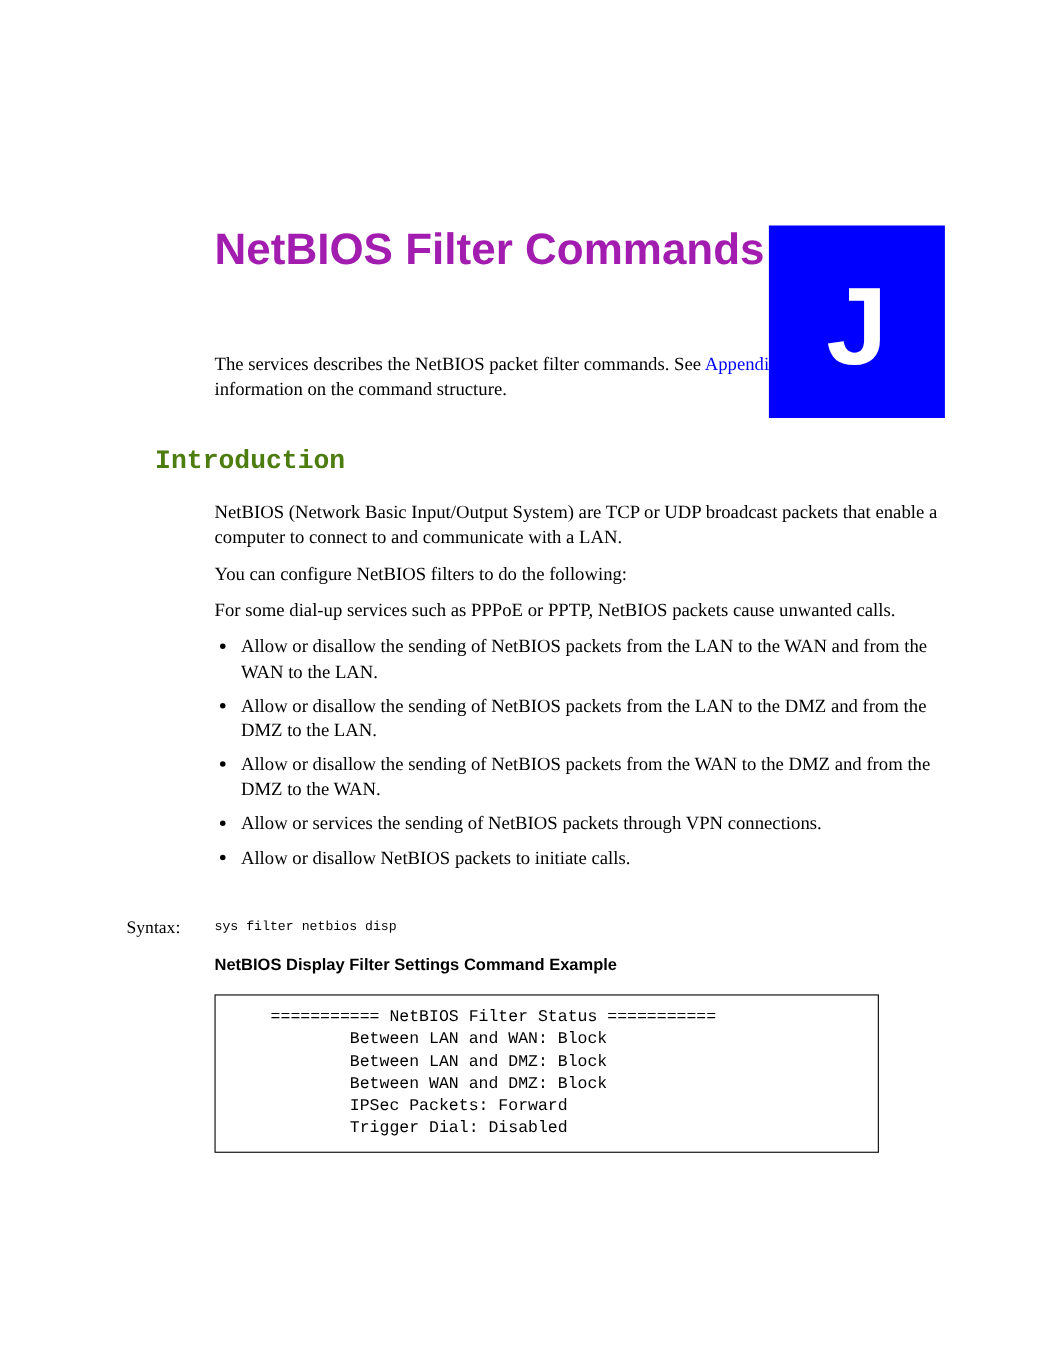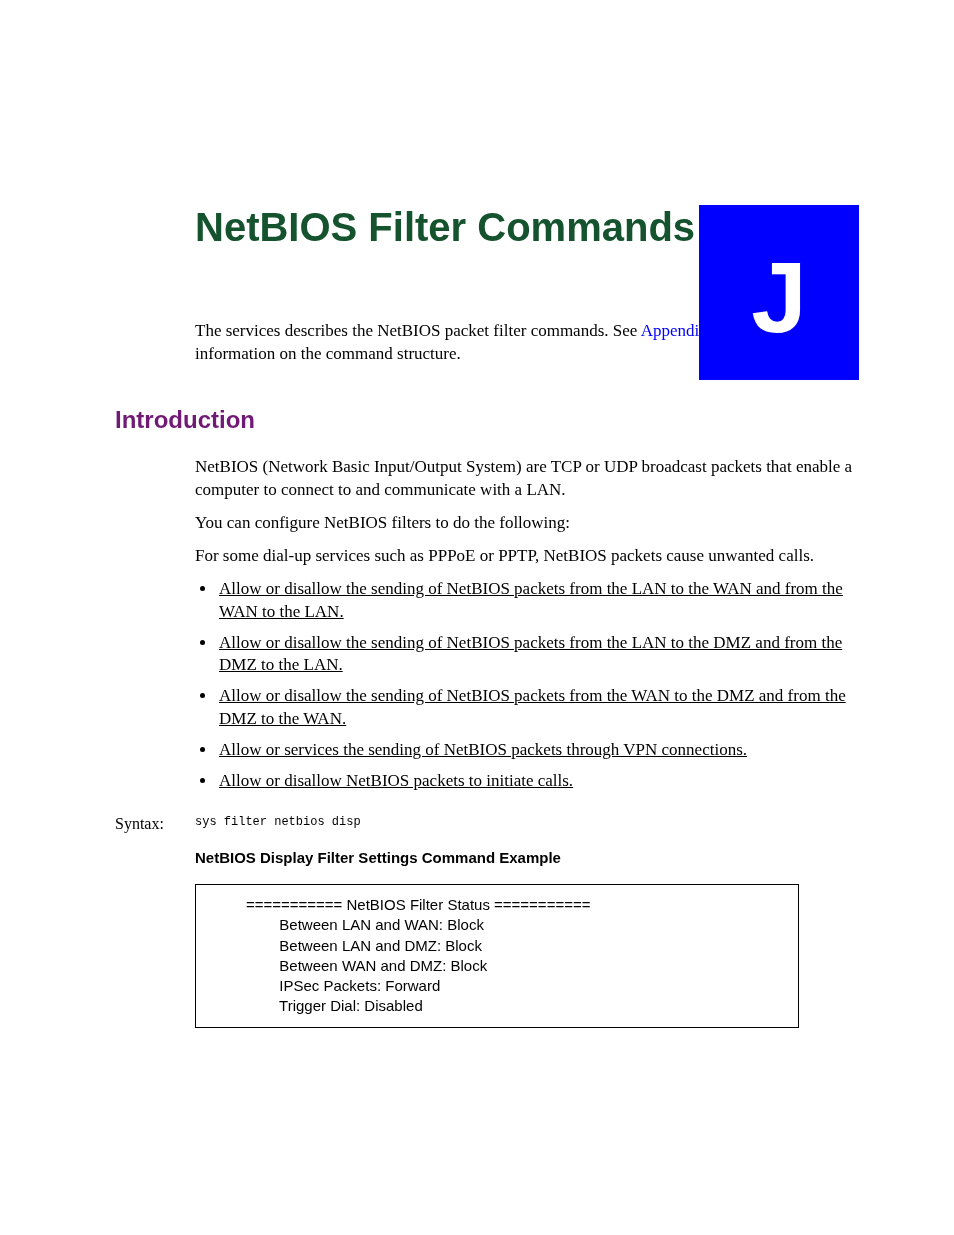--- a/index.html
+++ b/index.html
@@ -30,60 +30,60 @@
       font-size: 100px;
       font-weight: bold;
       display: flex;
       align-items: center;
       justify-content: center;
     }
     .appendix-tab span{
       margin-top: 10px;
     }
     .chapter-title {
-      color: #14532d;
+      color: #a21caf;
       font-family: Arial, Helvetica, sans-serif;
       font-size: 40px;
       font-weight: bold;
       margin-top: 205px;
       margin-bottom: 70px;
       padding-left: 80px;
     }
     .body-text {
       font-size: 17px;
       line-height: 1.35;
       margin: 0 0 10px 0;
     }
     .indent-block {
       margin-left: 80px;
     }
     .link {
       color: #0000FE;
     }
     .section-heading {
-      font-family: Liberation Sans, sans-serif;
+      font-family: Liberation Mono, monospace;
       font-size: 24px;
       font-weight: bold;
-      color: #701a75;
+      color: #4d7c0f;
       margin-top: 40px;
       margin-bottom: 22px;
+      margin-left: 26px;
     }
     ul.bullets {
       margin: 8px 0 0 0;
       padding-left: 22px;
-      text-decoration: underline;
     }
     ul.bullets li {
       font-size: 17px;
       line-height: 1.35;
       margin-bottom: 8px;
       padding-left: 2px;
     }
     .syntax-row {
-      margin-top: 22px;
+      margin-top: 43px;
       display: flex;
       font-size: 16px;
       margin-left: 0;
     }
     .syntax-label {
       width: 80px;
       flex-shrink: 0;
     }
     .syntax-cmd {
       font-family: 'Courier New', Courier, monospace;
@@ -94,21 +94,21 @@
       font-size: 15px;
       font-weight: bold;
       margin-top: 12px;
       margin-bottom: 18px;
     }
     .example-box {
       border: 1px solid #000;
       margin-left: 80px;
       margin-right: 60px;
       padding: 10px 20px 10px 50px;
-      font-family: Liberation Sans, sans-serif;
+      font-family: Liberation Mono, monospace;
       font-size: 15px;
       line-height: 1.35;
       white-space: pre;
     }
   </style>
 </head>
 <body>
 
 <div class="page-container">
 

